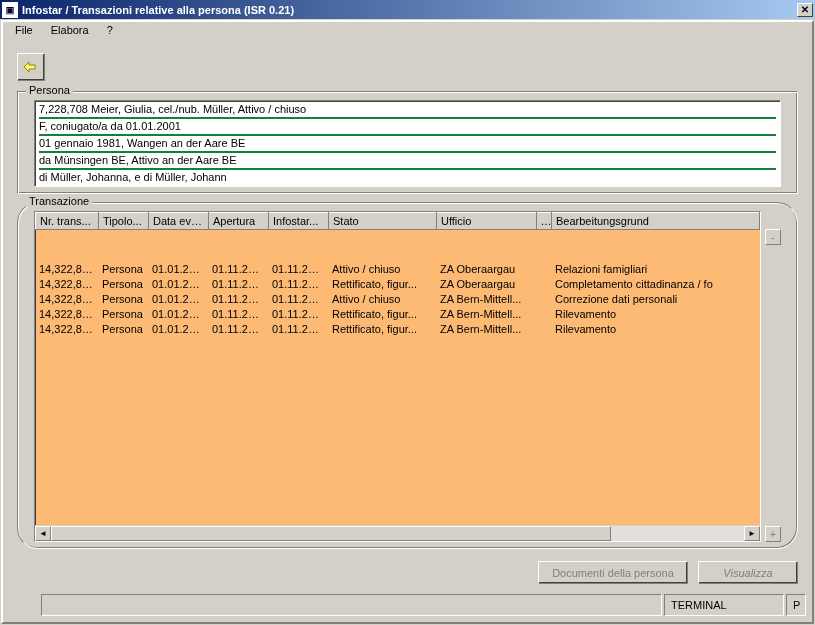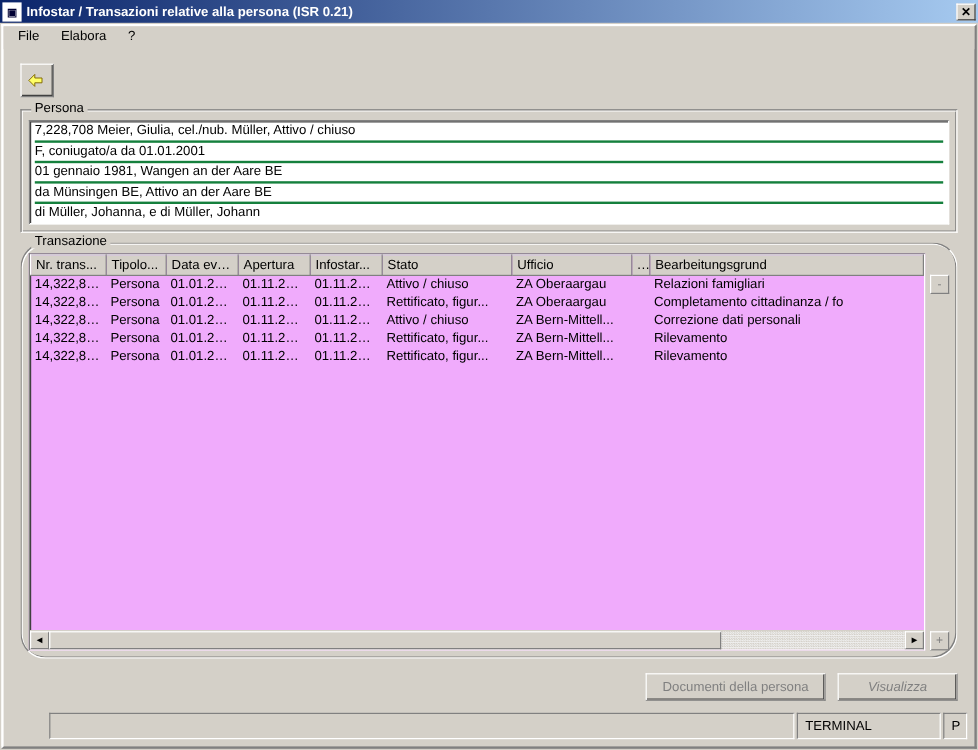--- a/index.html
+++ b/index.html
@@ -63,46 +63,47 @@
     border-right-color: #808080; border-bottom-color: #808080;
     box-shadow: inset -1px -1px 0 #404040;
     display: flex; align-items: center; justify-content: center;
     cursor: default;
   }
   .fieldset {
     border: 1px solid #808080;
     border-right-color: #fff; border-bottom-color: #fff;
     box-shadow: inset 1px 1px 0 #fff, inset -1px -1px 0 #808080;
     margin: 4px 14px;
-    padding: 8px 6px 6px;
+    padding: 8px 16px 6px;
     position: relative;
   }
   .legend {
     position: absolute; top: -8px; left: 8px;
     background: #d4d0c8; padding: 0 3px;
   }
   .persona-box {
     background: #fff;
     border: 1px solid #808080;
     border-right-color: #fff; border-bottom-color: #fff;
     box-shadow: inset 1px 1px 0 #404040;
     padding: 1px 4px;
     line-height: 15px;
   }
   .persona-line { border-bottom: 2px solid #15803d; white-space: nowrap; overflow: hidden; }
   .trans-fieldset { flex: 1; display: flex; flex-direction: column; border-radius: 21px; }
   .trans-row { display: flex; align-items: stretch; gap: 4px; }
   .table-wrap {
     flex: 1;
-    background: #f0abfc;
+    background: #fdba74;
     border: 1px solid #808080;
     border-right-color: #fff; border-bottom-color: #fff;
     box-shadow: inset 1px 1px 0 #404040;
     display: flex; flex-direction: column;
     min-height: 300px;
+    gap: 32px;
   }
   .side-btn {
     width: 16px; height: 16px;
     background: #d4d0c8;
     border: 1px solid #fff;
     border-right-color: #808080; border-bottom-color: #808080;
     display:flex; align-items:center; justify-content:center;
     font-size: 10px; color: #808080;
     cursor: default;
   }

